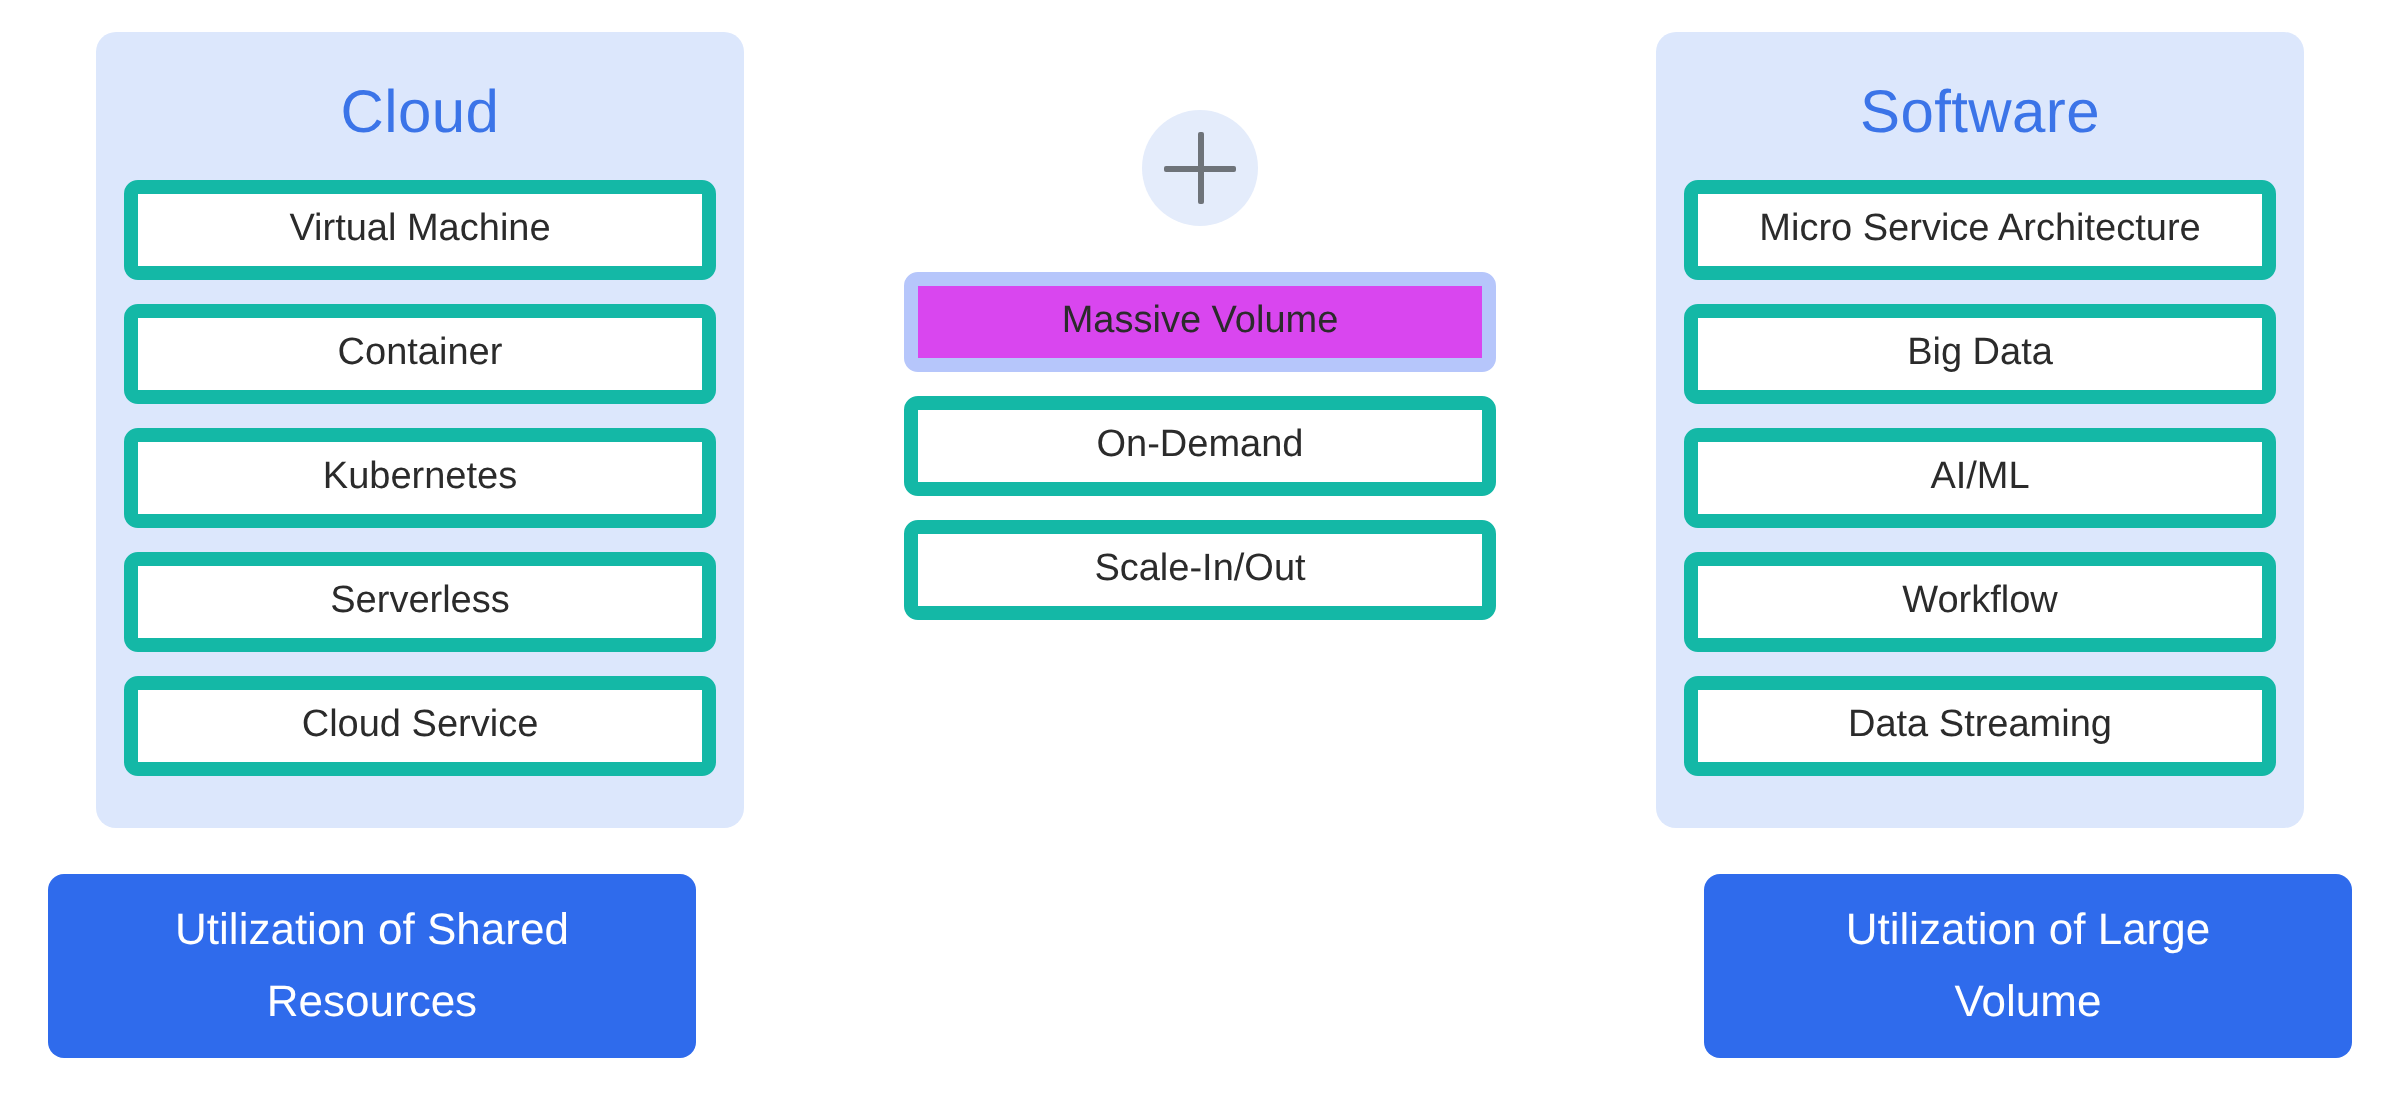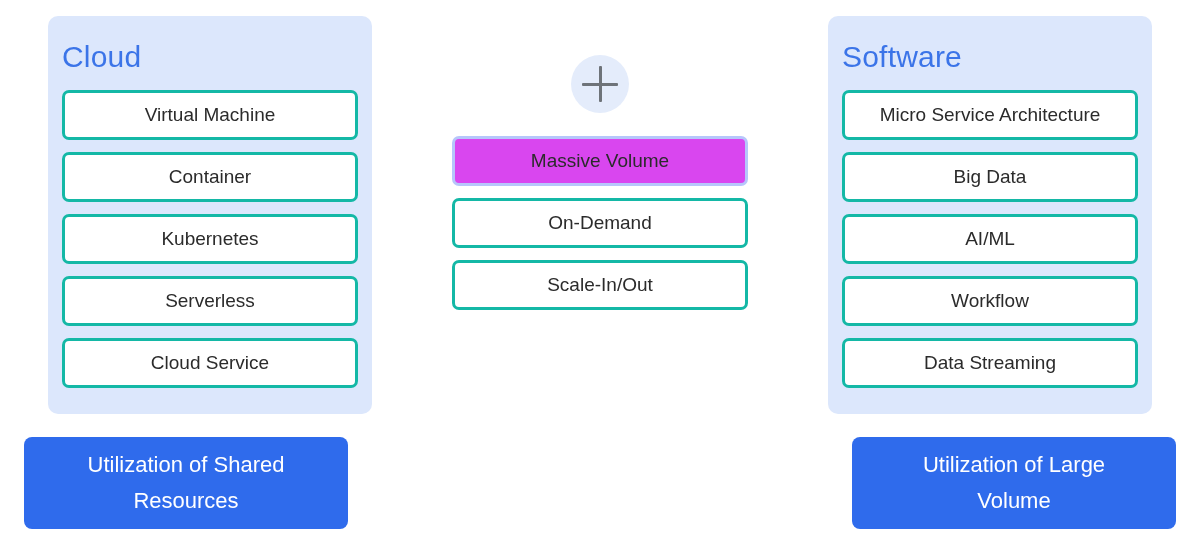--- a/index.html
+++ b/index.html
@@ -50,40 +50,41 @@
     display: flex;
     flex-direction: column;
   }
   .panel.is-plain {
     background: transparent;
     border-radius: 0;
     padding: 14px 14px 14px 14px;
   }
 
   .panel-title {
+    text-align: center;
     color: #3b74e8;
     font-size: 30px;
     line-height: 1;
     font-weight: 400;
     letter-spacing: .2px;
     margin: 12px 0 16px 0;
     height: 32px;
   }
 
   .item-list {
     display: flex;
     flex-direction: column;
     gap: 12px;
   }
 
   .item {
     height: 50px;
     border-radius: 7px;
     background: #ffffff;
-    border: 3px solid #14b8a6;
+    border: 7px solid #14b8a6;
     color: #2b2b2b;
     font-size: 19px;
     display: flex;
     align-items: center;
     justify-content: center;
     box-sizing: border-box;
     text-align: center;
     white-space: nowrap;
   }
   .item.is-highlight {

